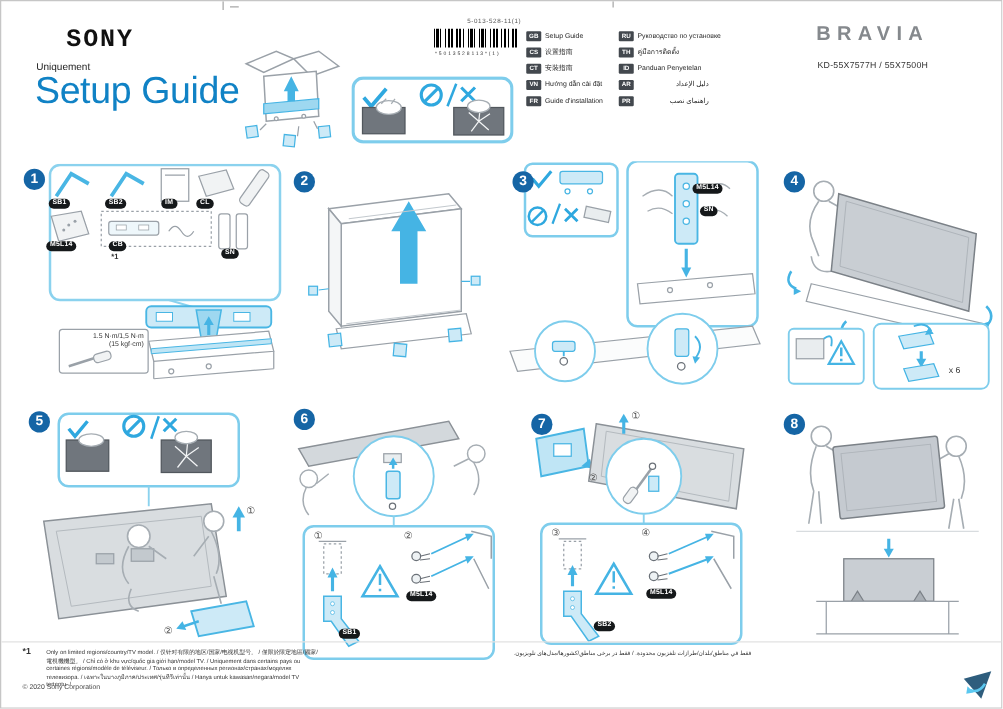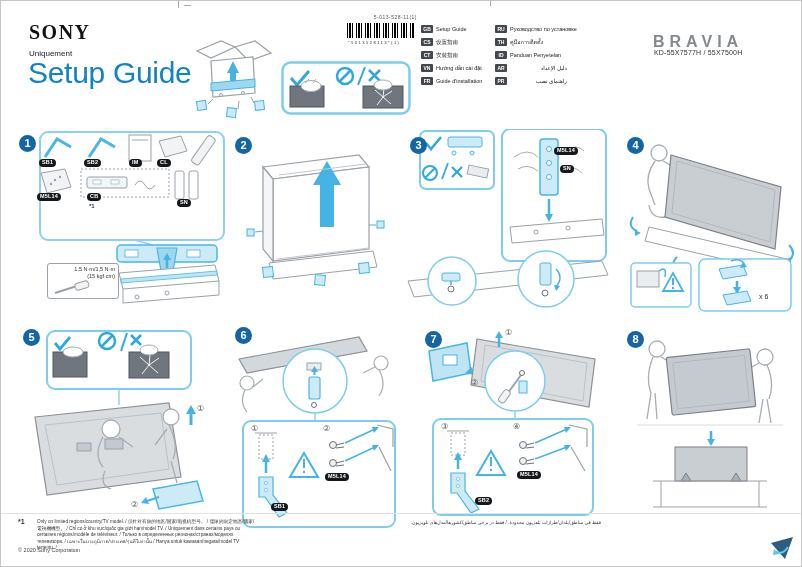--- a/index.html
+++ b/index.html
@@ -1,20 +1,20 @@
 <!DOCTYPE html>
 <html><head>
 <meta charset="utf-8">
 <style>
   html,body{margin:0;padding:0;background:#fff;}
   #page{position:relative;width:802px;height:567px;background:#fff;border:1px solid #c6c6c6;
         box-sizing:border-box;font-family:"Liberation Sans",sans-serif;overflow:hidden;}
   .abs{position:absolute;}
   
-  .sony{font-family:Liberation Serif, serif;font-weight:bold;font-size:20px;letter-spacing:1.5px;color:#111;}
+  .sony{font-family:Liberation Mono, monospace;font-weight:bold;font-size:20px;letter-spacing:1.5px;color:#111;margin-left:24px;}
   .tvtype{font-size:8px;color:#222;}
   .title{font-size:30px;color:#1082c5;letter-spacing:-0.3px;}
   .pn{font-size:5px;color:#555;letter-spacing:.5px;}
   .barcode{width:68px;height:15px;background:repeating-linear-gradient(90deg,#000 0 1px,#fff 1px 2px,#000 2px 4px,#fff 4px 5px,#000 5px 6px,#fff 6px 9px);}
   .bdigits{font-size:4px;color:#333;letter-spacing:1.5px;white-space:nowrap;}
   .bravia{font-size:16px;letter-spacing:5px;color:#85898d;font-weight:bold;}
   .models{font-size:7px;color:#333;letter-spacing:.2px;}
   .mark{background:#a8a8a8;}
   
   .lang-row{display:flex;align-items:center;height:10px;margin-bottom:3px;width:72px;}
@@ -123,21 +123,21 @@
     <div class="lang-row">
         <span class="lang-code">AR</span>
         <span class="lang-label rtl">دليل الإعداد</span>
       </div>
     <div class="lang-row">
         <span class="lang-code">PR</span>
         <span class="lang-label rtl">راهنمای نصب</span>
       </div>
   </div>
 
-  <div class="abs bravia" style="left:652px;top:32px">BRAVIA</div>
+  <div class="abs bravia" style="left:652px;top:18px">BRAVIA</div>
   <div class="abs models" style="left:653px;top:48px">KD-55X7577H / 55X7500H</div>
 
   <div class="abs" style="left:16px;top:130px;width:212px;height:188px">
     <div class="num" style="left:2px;top:4px">1</div>
     <svg width="212" height="188" viewBox="0 0 212 188">
       <rect x="23" y="1" width="184" height="108" rx="8" fill="#fff" stroke="#8bd2ee" stroke-width="2"></rect>
       <path d="M28,26 L40,8 L54,16" fill="none" stroke="#49b6e4" stroke-width="3"></path>
       <path d="M72,26 L84,8 L98,16" fill="none" stroke="#49b6e4" stroke-width="3"></path>
       <rect x="112" y="4" width="22" height="26" fill="#fff" stroke="#9aa1a8"></rect>
       <line x1="115" y1="9" x2="131" y2="9" stroke="#9aa1a8"></line>

